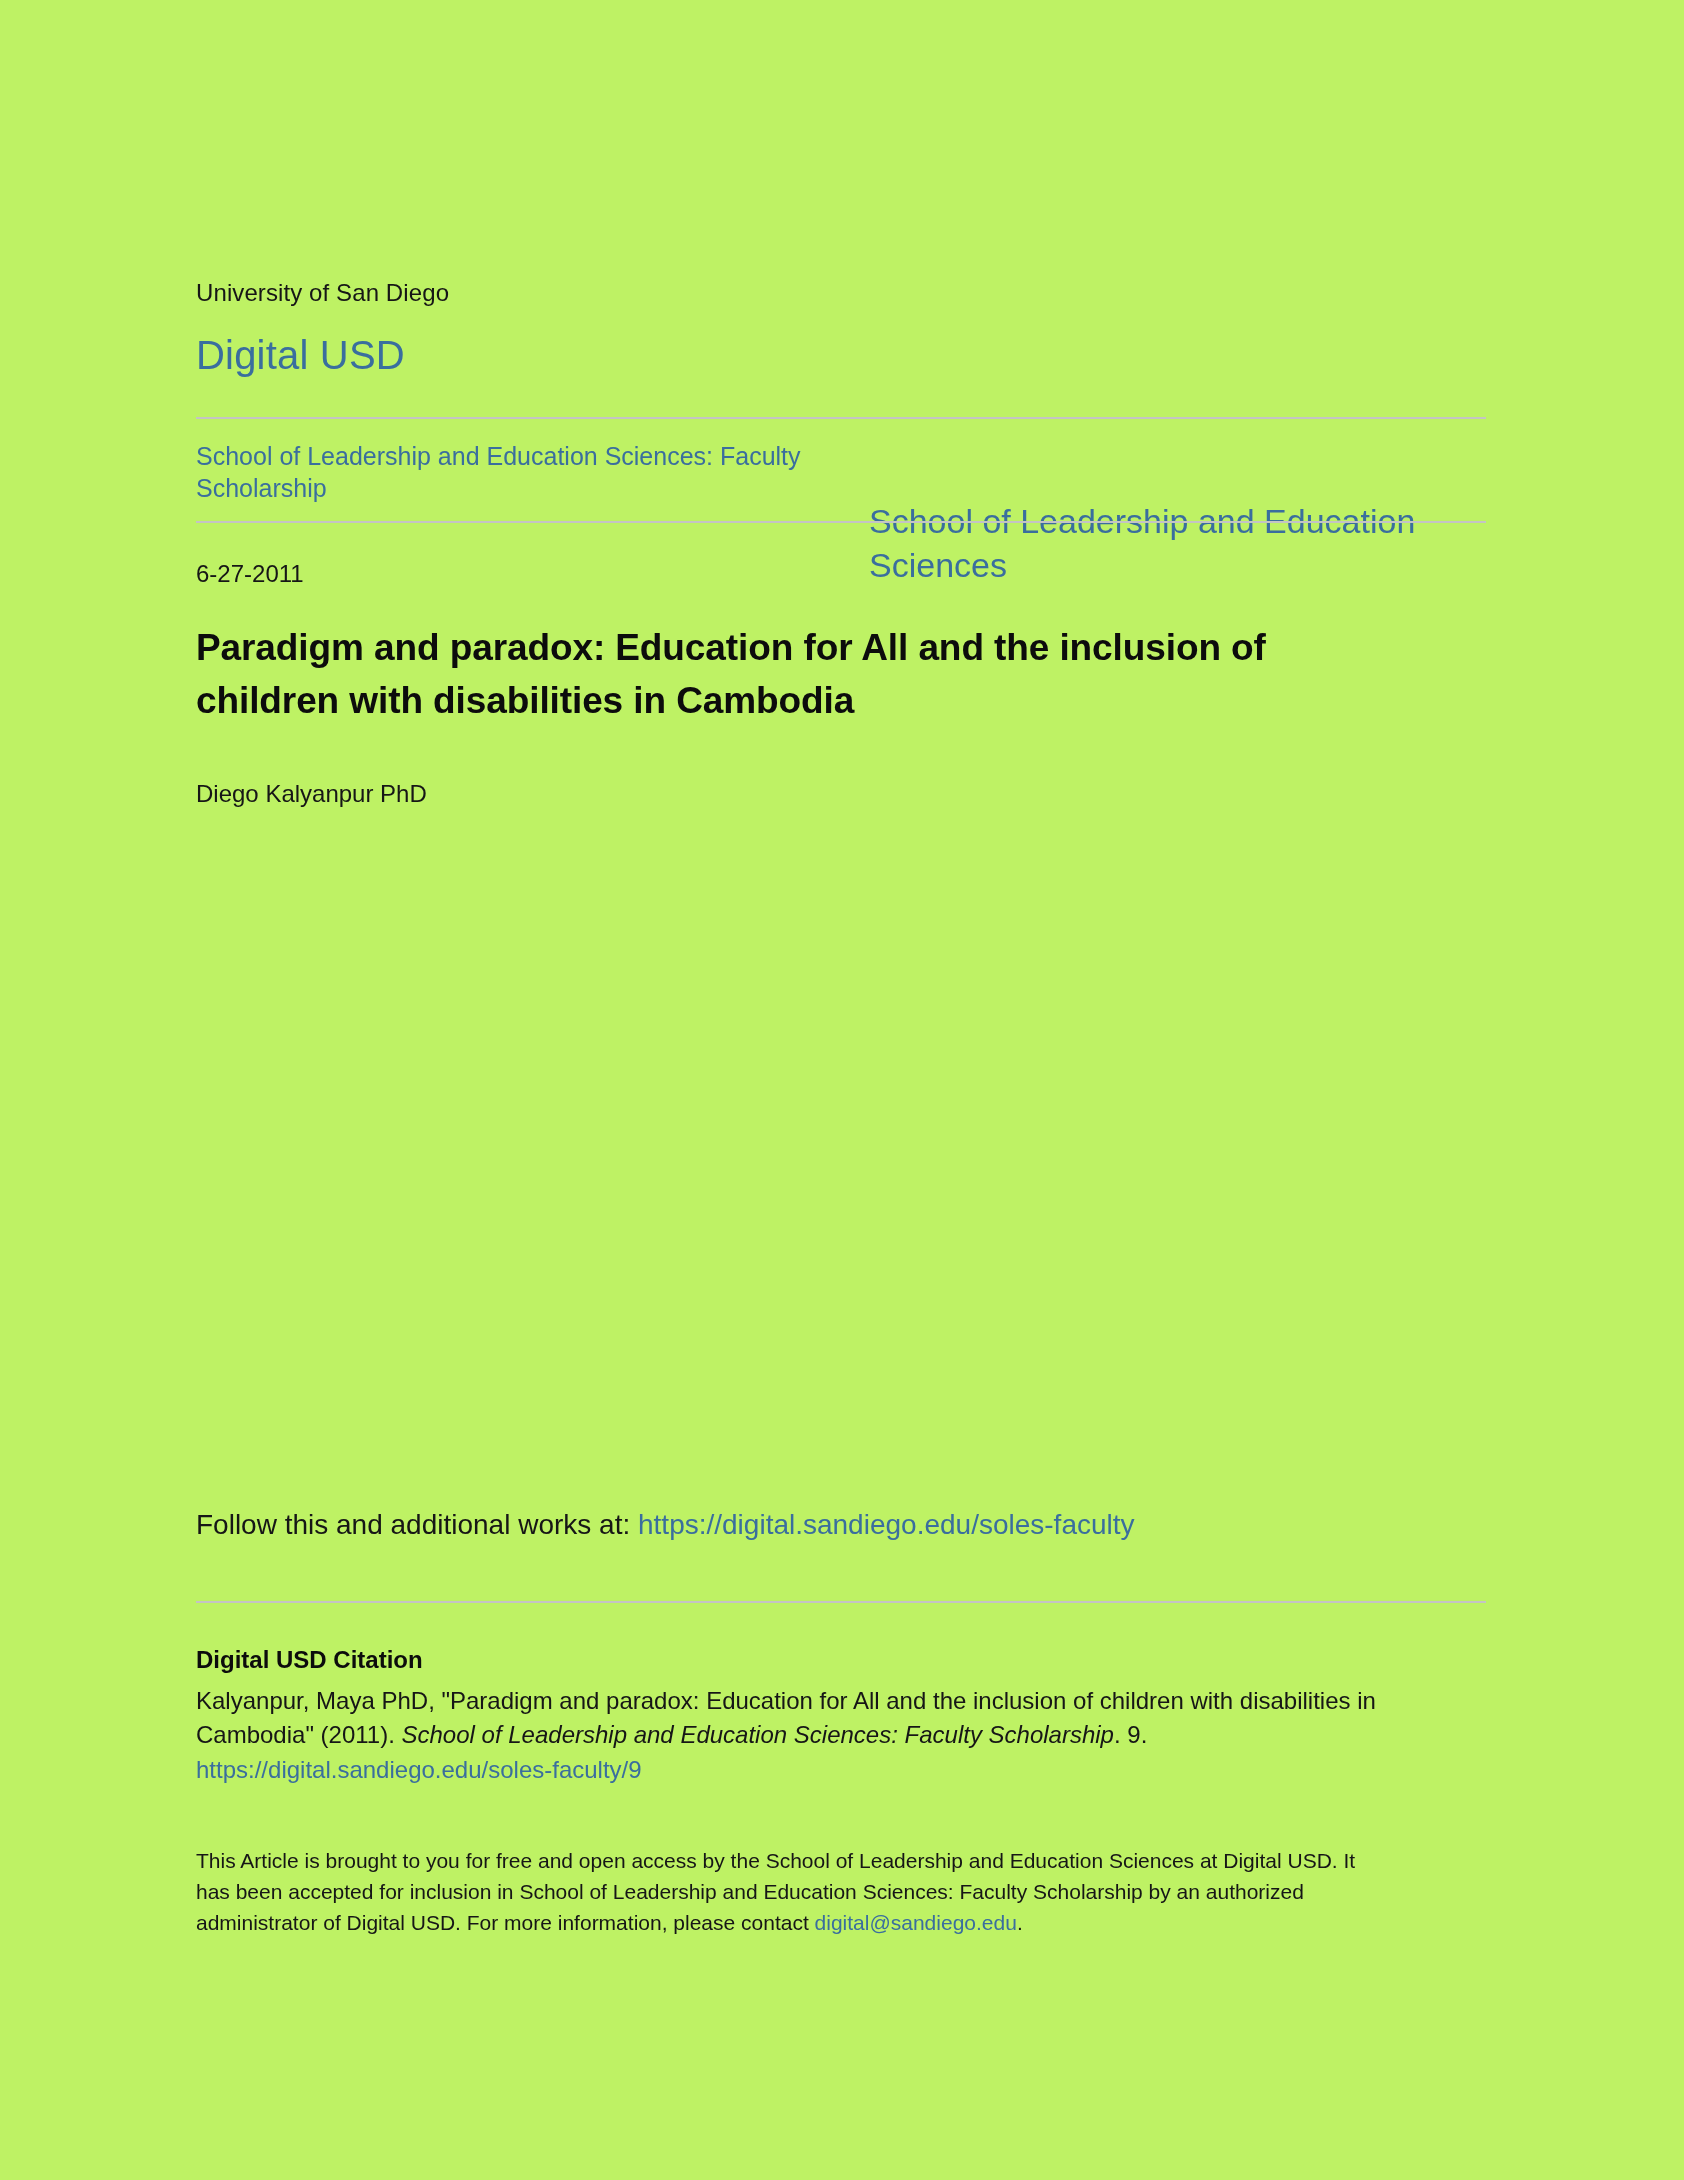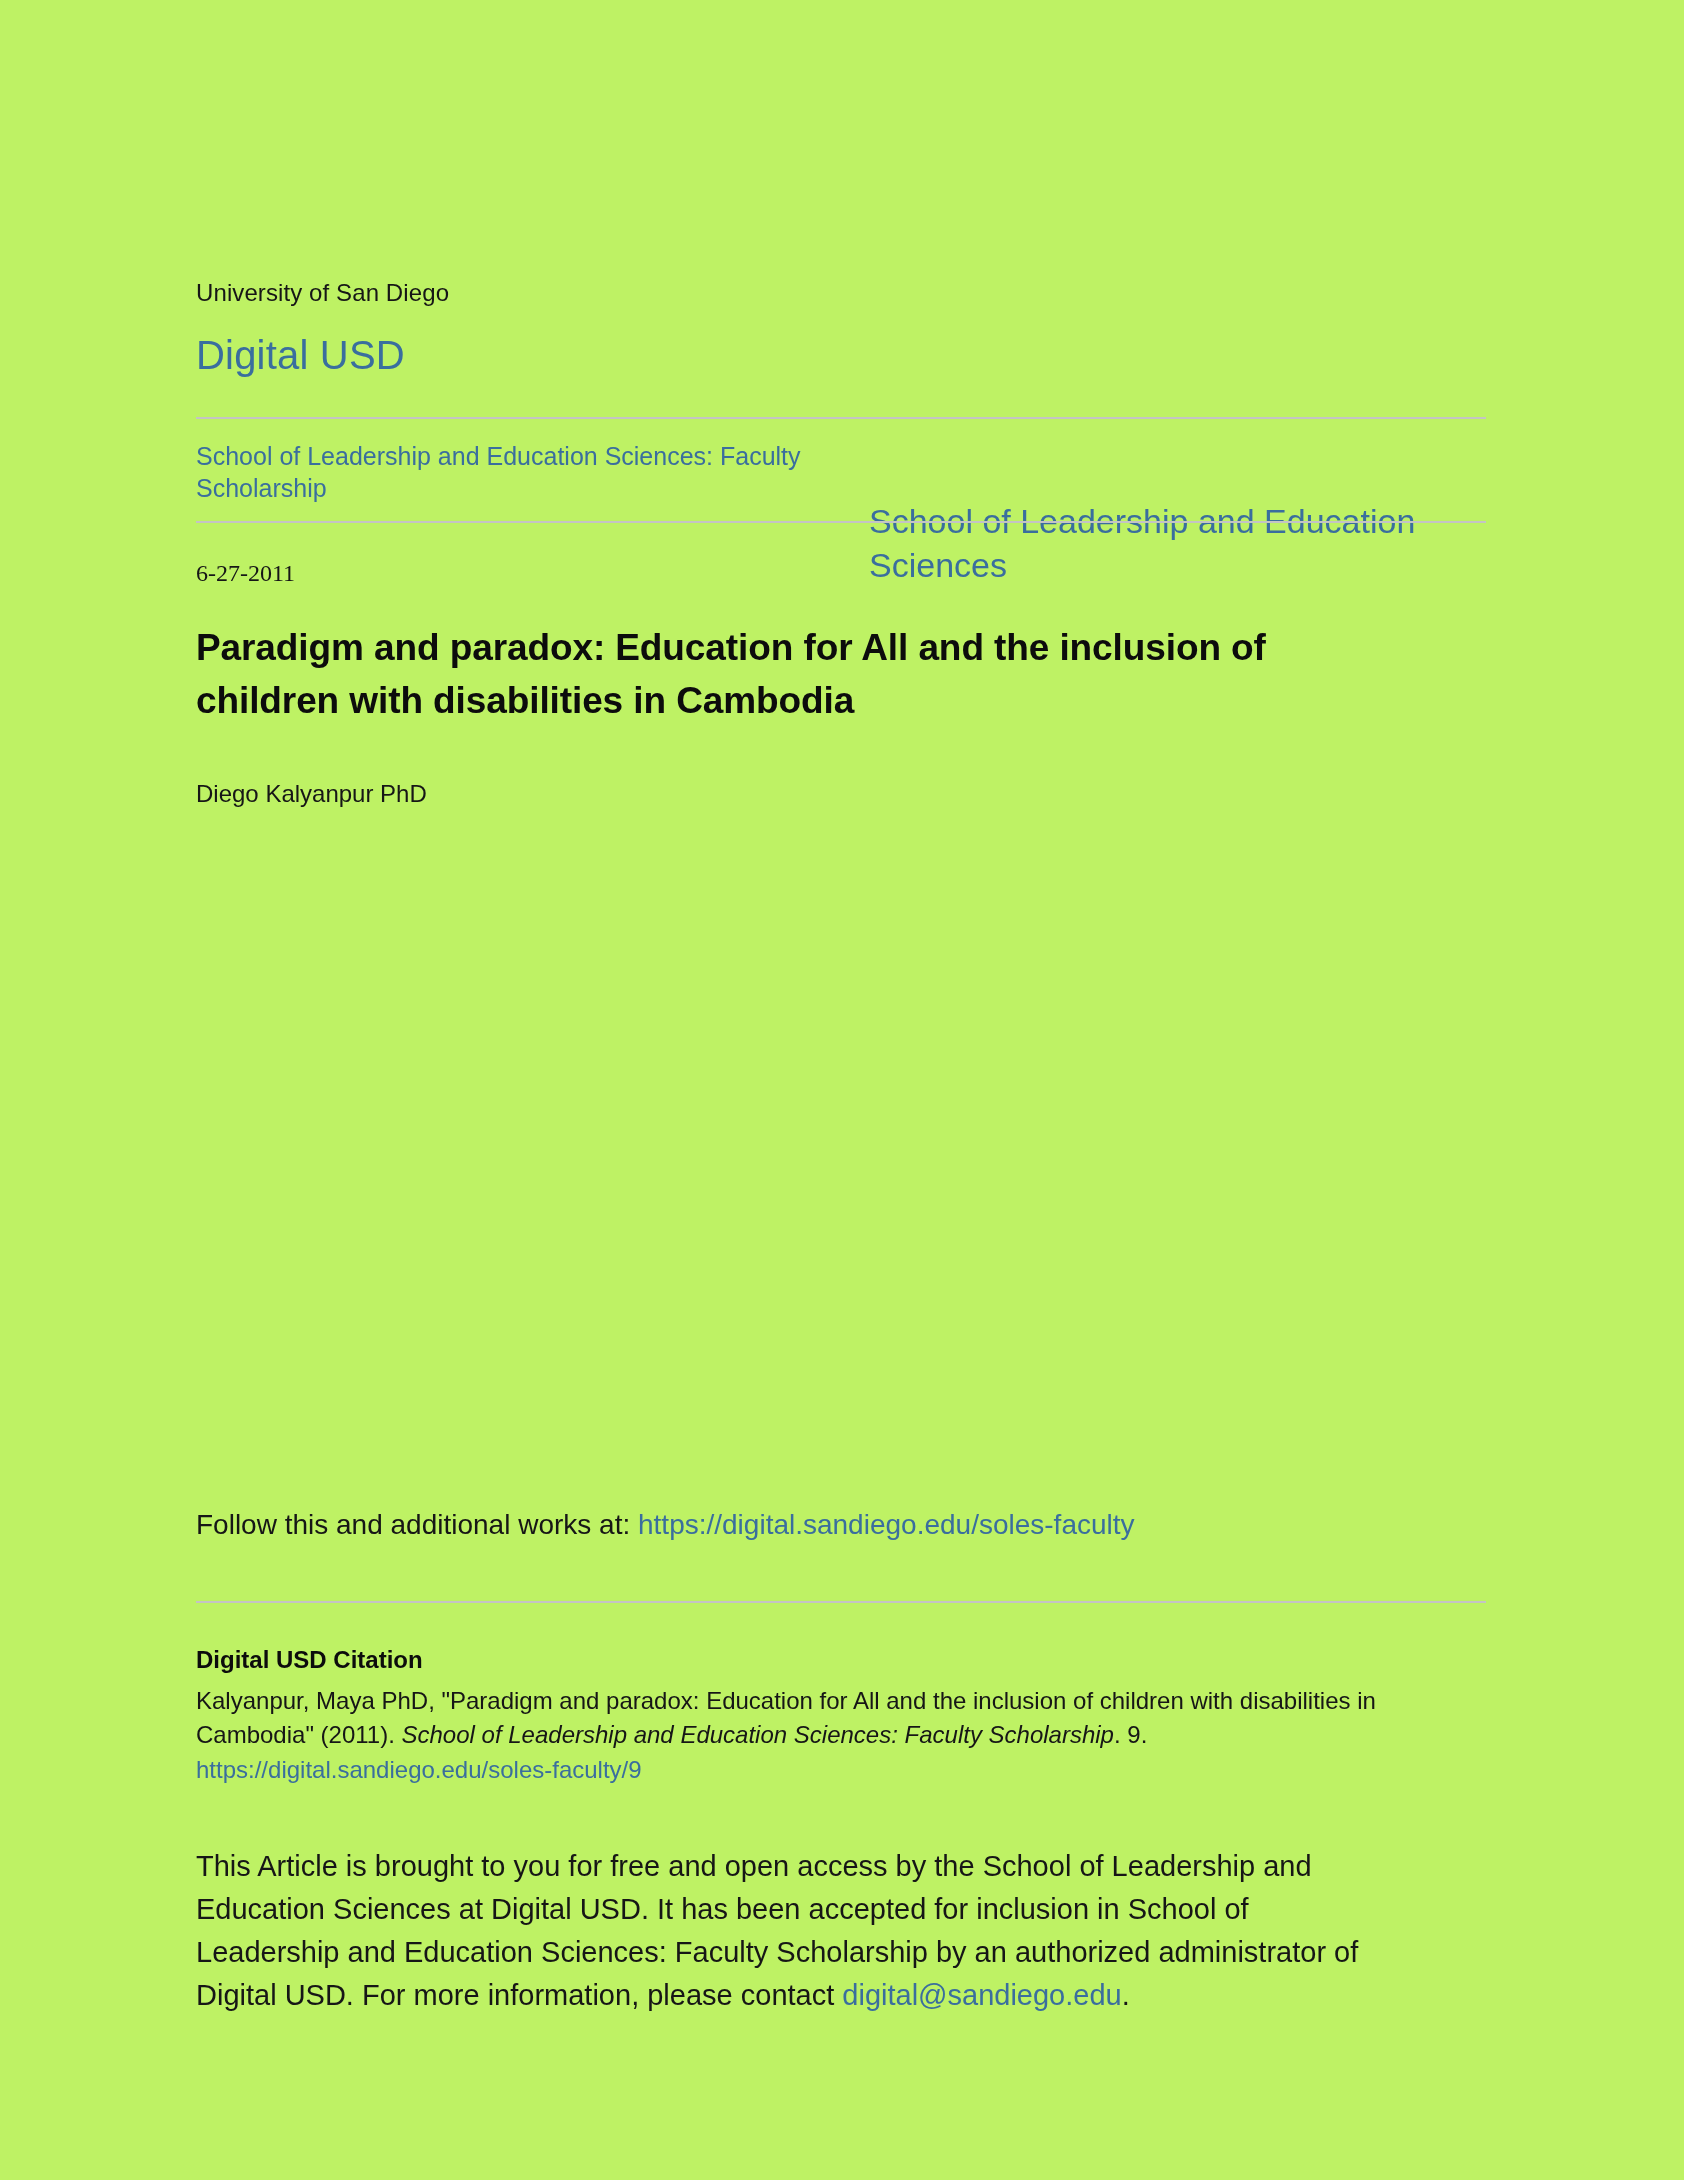--- a/index.html
+++ b/index.html
@@ -88,21 +88,20 @@
     margin-top: 40px;
   }
 
   .pub-date {
     position: absolute;
     top: 558px;
     left: 0;
     font-size: 24px;
     line-height: 1.3;
     color: #161616;
-    font-family: Liberation Serif, serif;
   }
 
   .doc-title {
     position: absolute;
     top: 622px;
     left: 0;
     width: 1218px;
     font-size: 37px;
     line-height: 1.42;
     font-weight: bold;
@@ -156,21 +155,21 @@
     line-height: 1.43;
     color: #161616;
   }
   .citation-text .series-italic { font-style: italic; }
 
   .disclaimer-block {
     position: absolute;
     top: 1845px;
     left: 0;
     width: 1193px;
-    font-size: 29px;
+    font-size: 21px;
     line-height: 1.48;
     color: #161616;
   }
 
   a.link, .link {
     color: #3a6e9e;
     text-decoration: none;
   }
 </style>
 </head>

